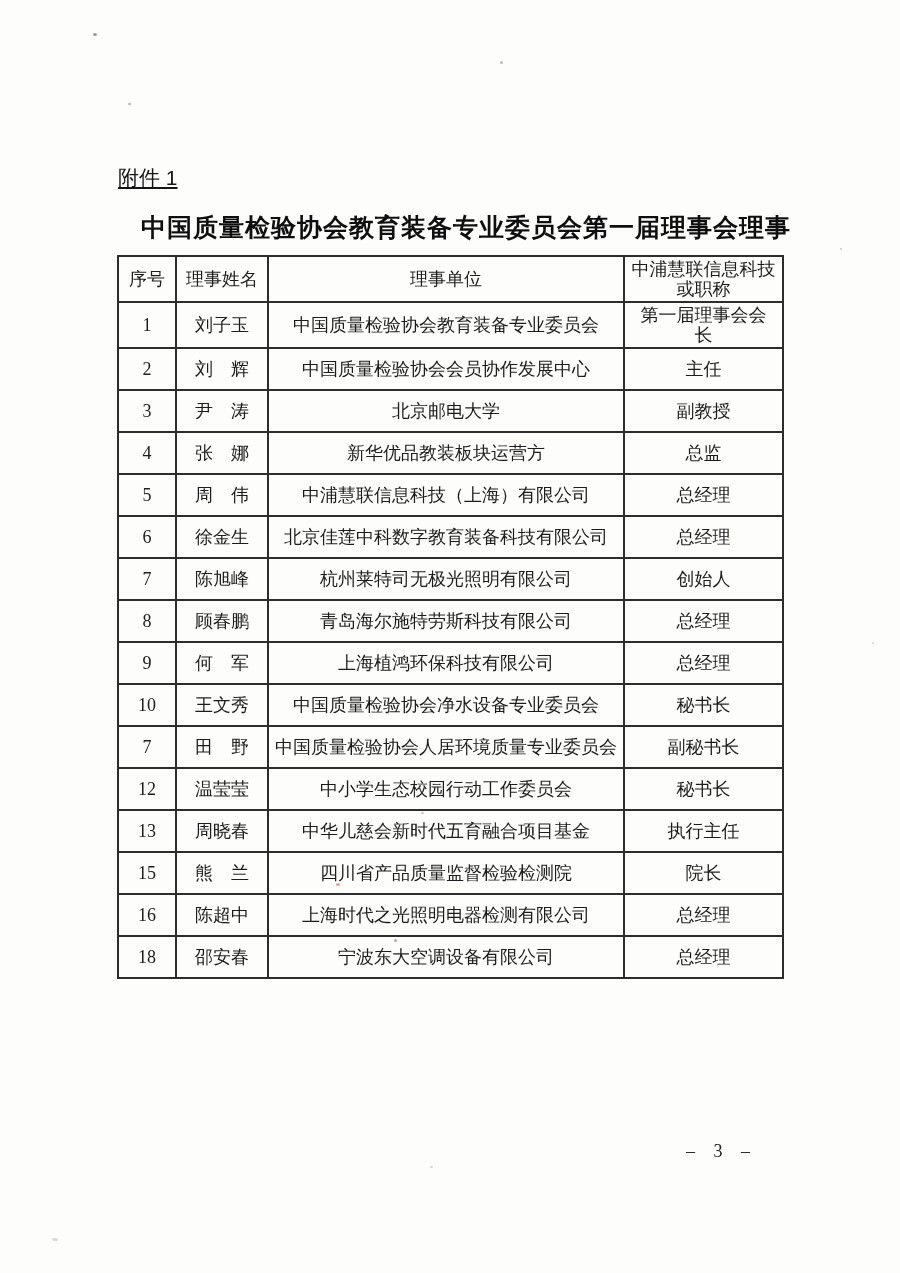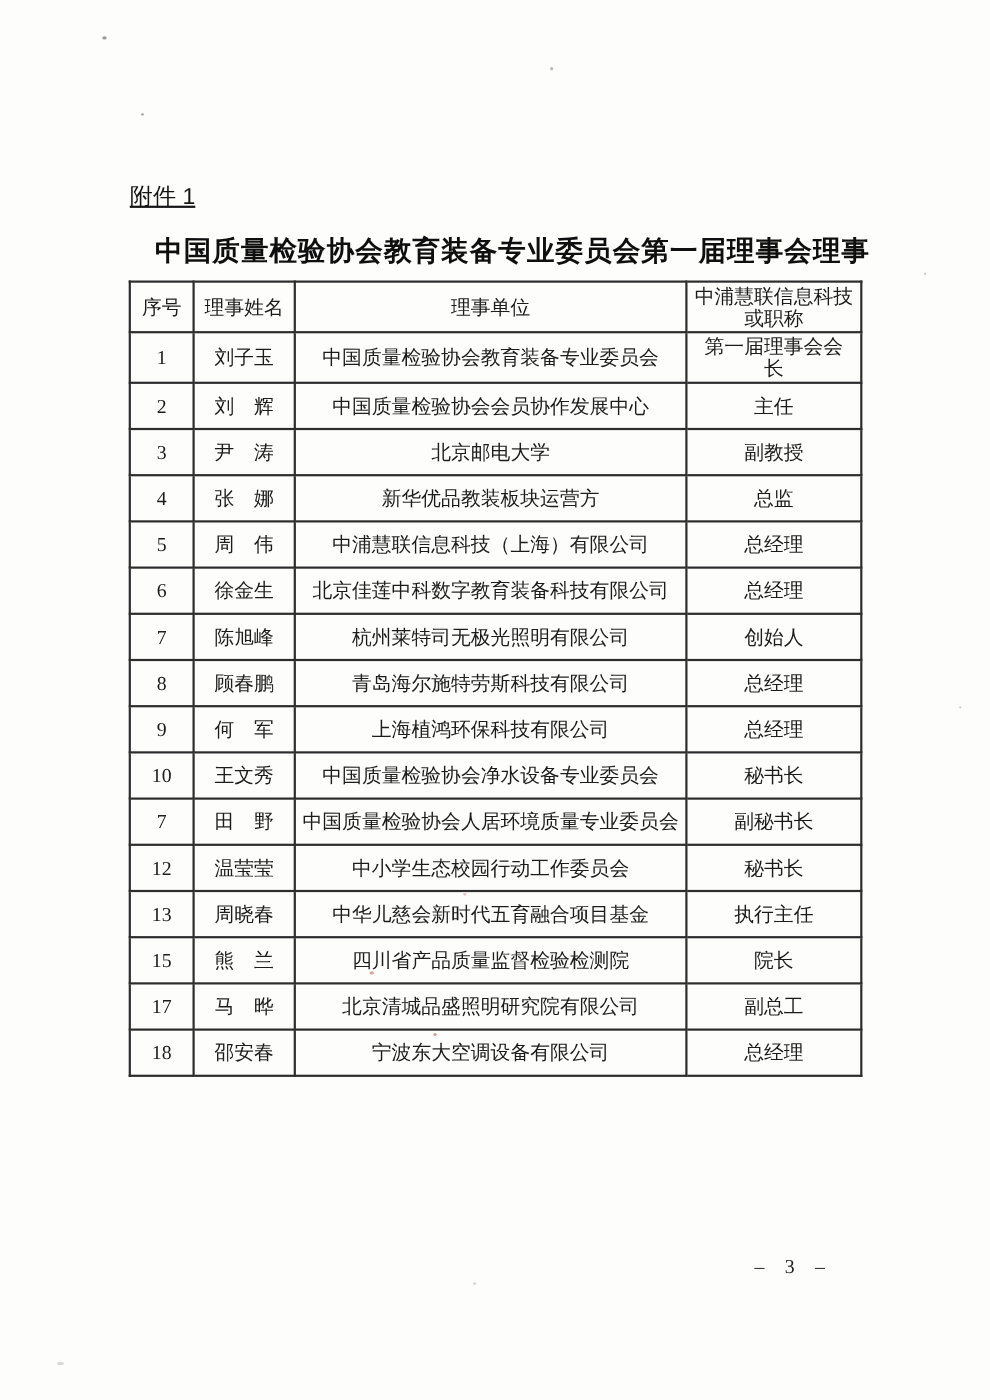--- a/index.html
+++ b/index.html
@@ -203,27 +203,27 @@
     </tr>
 
 
     <tr>
       <td>15</td>
       <td>熊　兰</td>
       <td>四川省产品质量监督检验检测院</td>
       <td>院长</td>
     </tr>
 
-
-    <tr>
-      <td>17</td>
-      <td>马　晔</td>
-      <td>北京清城品盛照明研究院有限公司</td>
-      <td>副总工</td>
-    </tr>
+    <tr>
+      <td>16</td>
+      <td>陈超中</td>
+      <td>上海时代之光照明电器检测有限公司</td>
+      <td>总经理</td>
+    </tr>
+
 
     <tr>
       <td>18</td>
       <td>邵安春</td>
       <td>宁波东大空调设备有限公司</td>
       <td>总经理</td>
     </tr>
 
   </tbody>
   </table>

